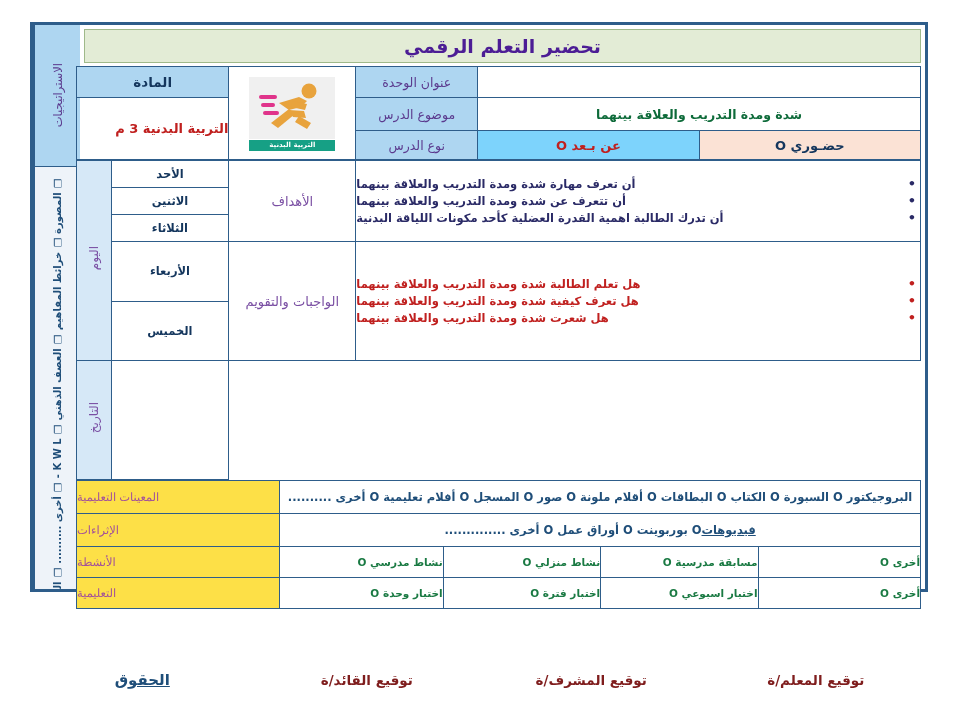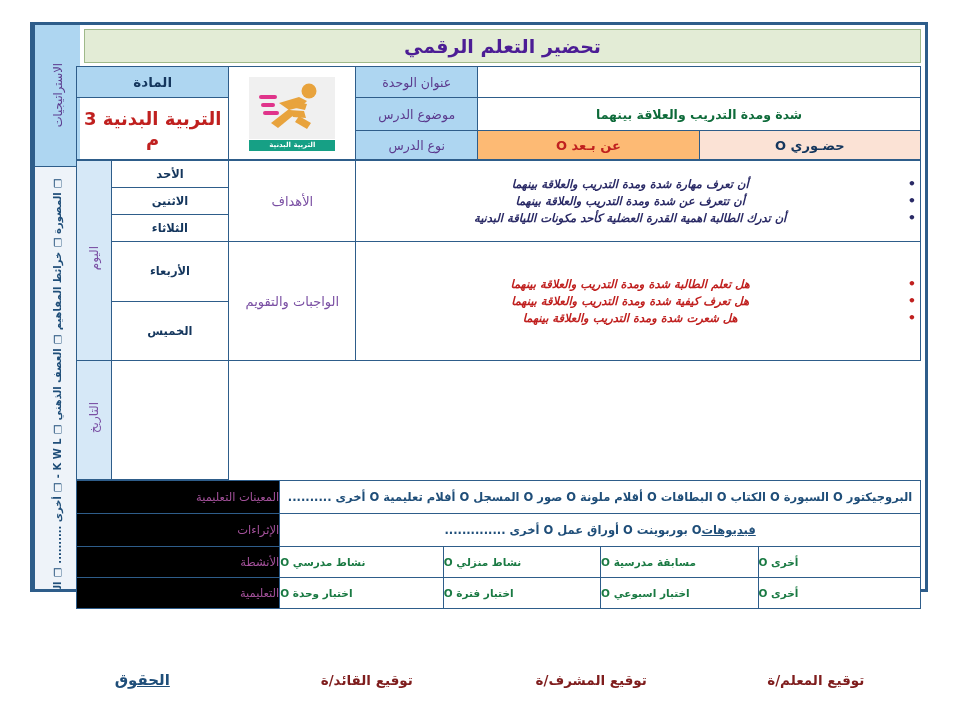--- a/index.html
+++ b/index.html
@@ -132,32 +132,32 @@
     font-size: 13.5px;
     font-weight: bold;
     text-align: center;
   }
   .val-white {
     background: #ffffff;
     text-align: center;
   }
   .subject-val {
     color: #c0201f;
-    font-size: 18px;
-    font-weight: bold;
-    text-align: center;
+    font-size: 13px;
+    font-weight: bold;
+    text-align: right;
   }
   .topic-val {
     color: #0e6b3a;
     font-size: 12.5px;
     font-weight: bold;
     text-align: center;
   }
   .cell-remote {
-    background: #fdba74;
+    background: #7dd3fc;
     color: #c0201f;
     font-size: 13px;
     font-weight: bold;
     text-align: center;
   }
   .cell-onsite {
     background: #fbe2d5;
     color: #14365d;
     font-size: 13px;
     font-weight: bold;
@@ -205,24 +205,23 @@
   }
   ul.bullets {
     margin: 0;
     padding: 0 16px 0 0;
     list-style: none;
   }
   ul.bullets li {
     font-size: 11.5px;
     font-weight: bold;
     line-height: 17px;
-    text-align: center;
+    text-align: left;
     position: relative;
     white-space: nowrap;
-    font-style: italic;
   }
   ul.bullets li::before {
     content: "•";
     position: absolute;
     right: -12px;
     top: -1px;
     font-size: 13px;
   }
   ul.objectives li { color: #2a2a66; }
   ul.objectives li::before { color: #2a2a66; }
@@ -249,41 +248,42 @@
     color: #7a4fa3;
     font-size: 12px;
     white-space: nowrap;
   }
 
   
   #bottom-block {
     margin: 0 4px 4px 4px;
   }
   .lbl-pink {
-    background: #000000;
+    background: #fde047;
     color: #a3519a;
     font-size: 11.5px;
-    text-align: right;
+    text-align: left;
     height: 30px;
+    font-family: Liberation Serif, serif;
   }
   .aids-cell {
     background: #ffffff;
     color: #1f4e79;
     font-size: 11.5px;
     font-weight: bold;
     text-align: center;
     padding: 0 6px;
   }
   .link-u { text-decoration: underline; }
   .act-cell {
     background: #ffffff;
     color: #1a7a43;
     font-size: 10.5px;
     font-weight: bold;
-    text-align: left;
+    text-align: right;
     height: 28px;
     white-space: nowrap;
   }
 
   
   #footer {
     position: absolute;
     left: 30px;
     top: 660px;
     width: 898px;

